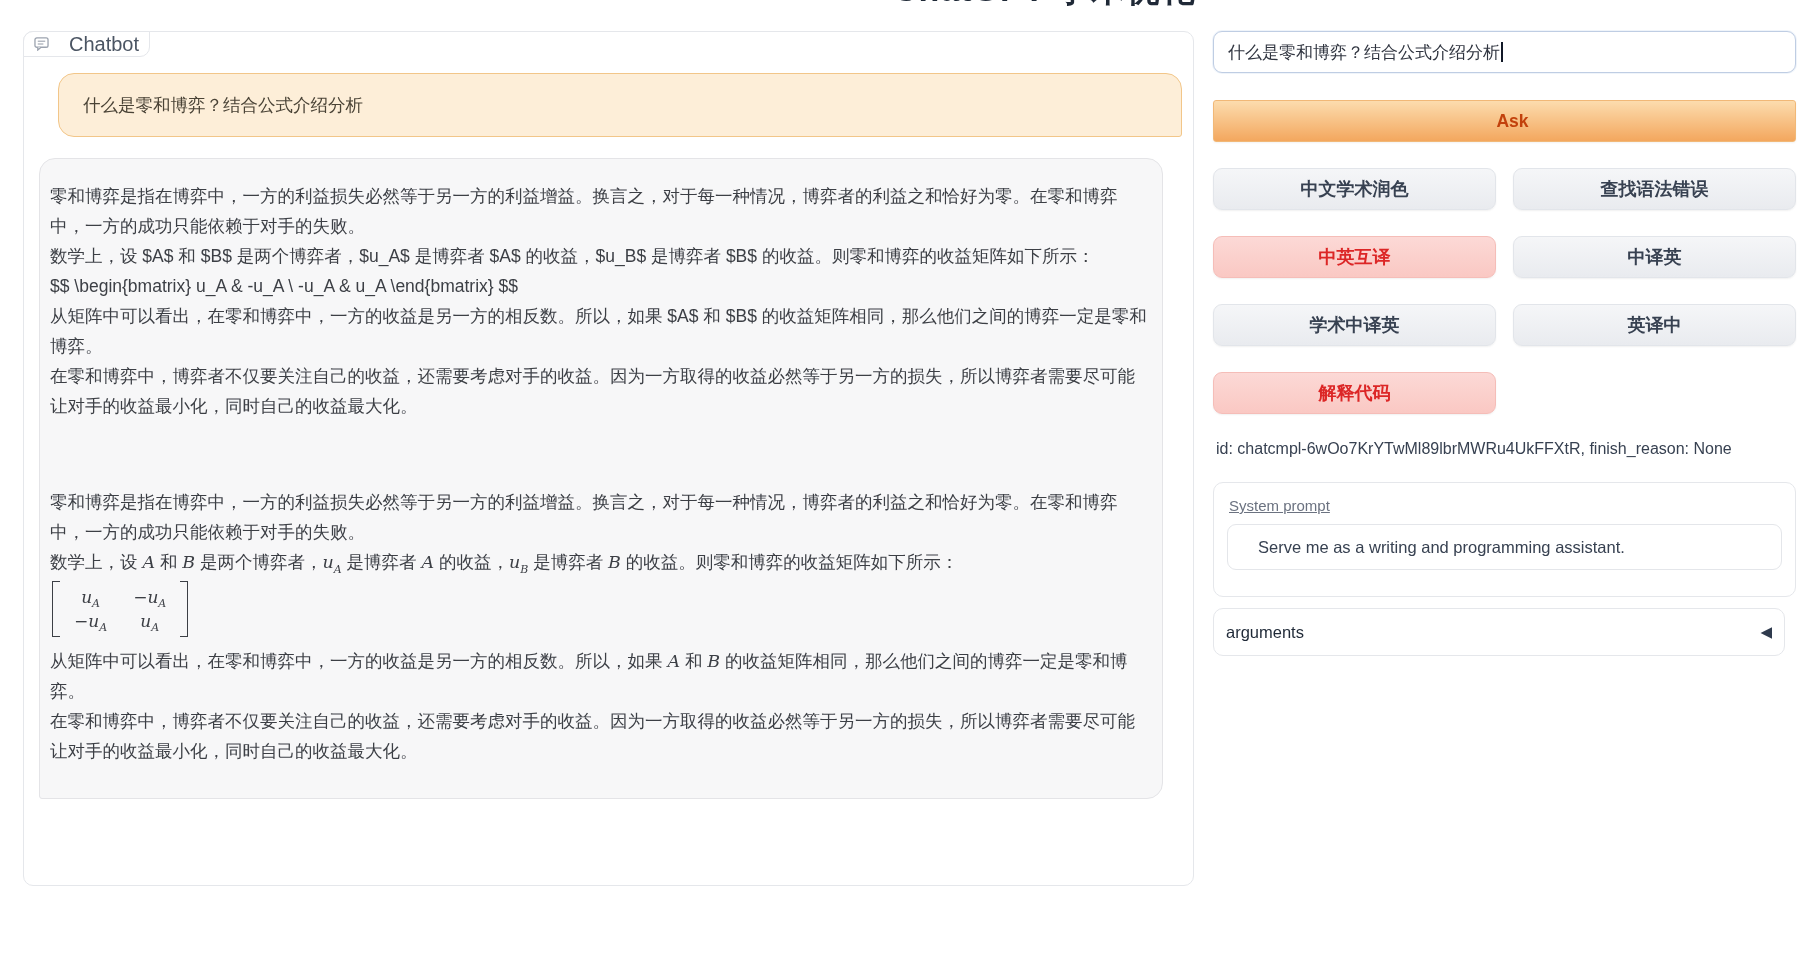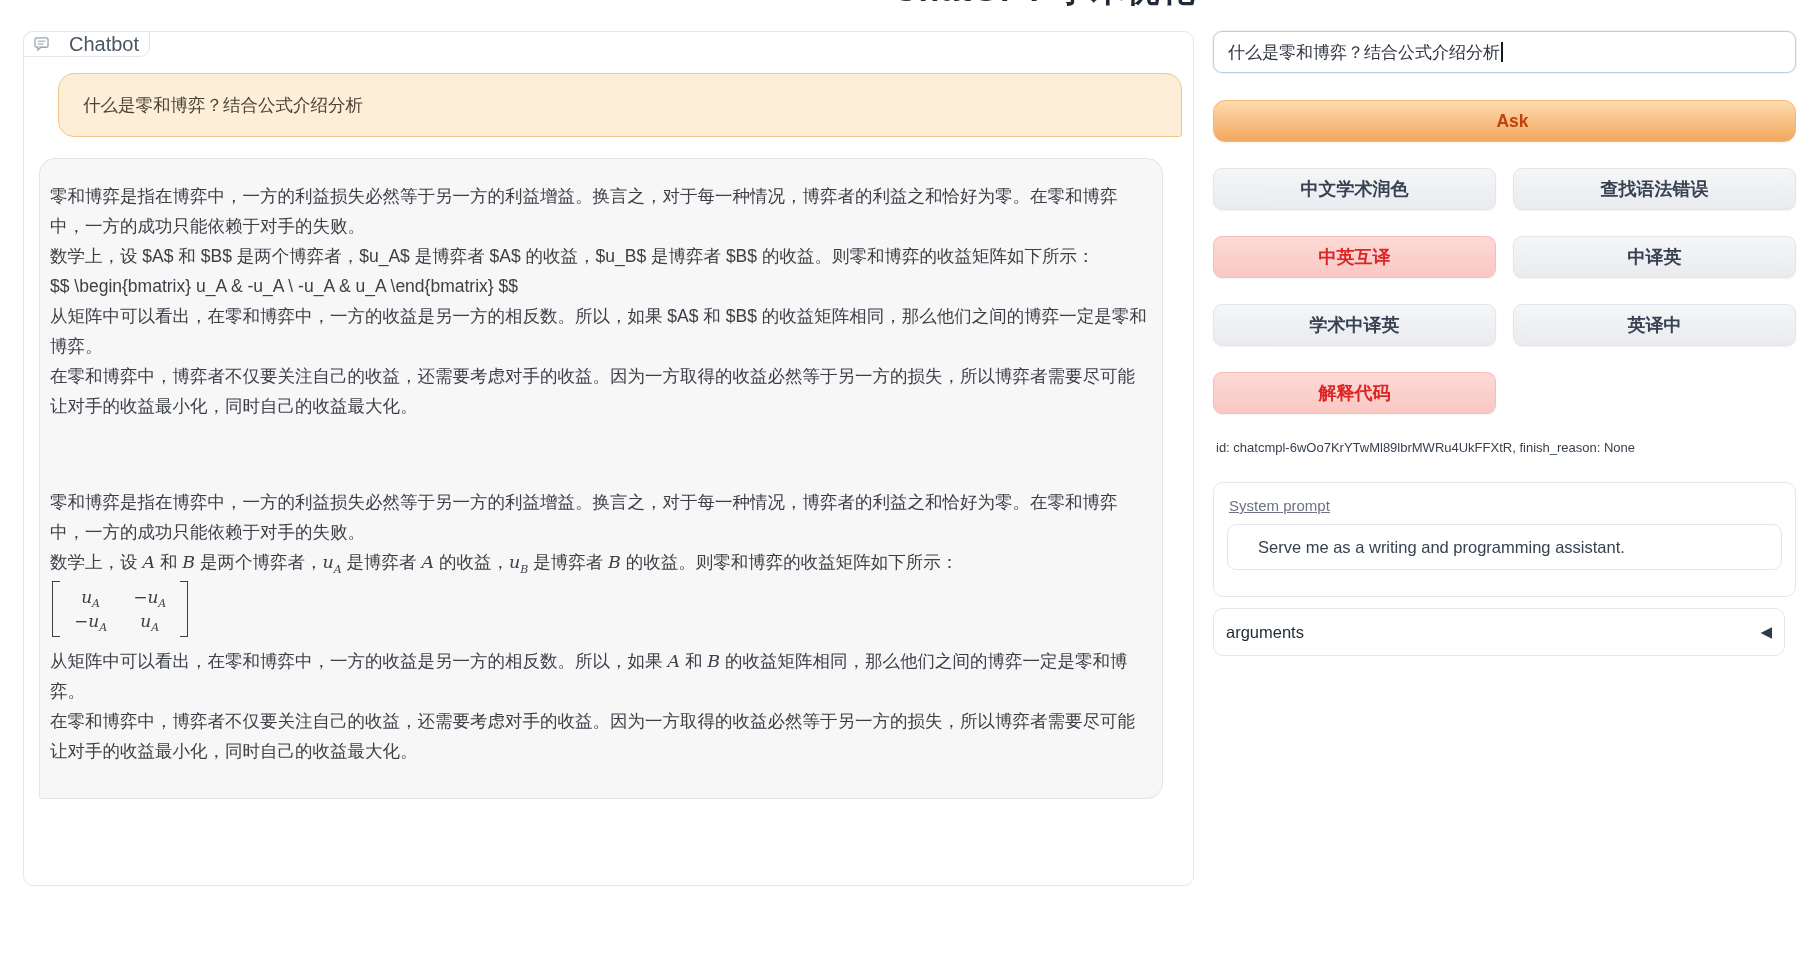--- a/index.html
+++ b/index.html
@@ -71,21 +71,21 @@
   .question-input {
     position:absolute; left:0; top:0; width:583px; height:42px;
     background:#ffffff; border:1px solid #bfcde3; border-radius:9px;
     display:flex; align-items:center; padding:0 14px;
     font-size:17px; color:#303540; box-shadow:0 0 0 1px rgba(147,178,222,0.15);
   }
   .caret { display:inline-block; width:1.5px; height:20px; background:#111827; margin-left:1px; }
 
   .ask-btn {
     position:absolute; left:0; top:69px; width:583px; height:42px;
-    border:1px solid #f1b877; border-radius:12px;
+    border:1px solid #f1b877; border-radius:3px;
     background:linear-gradient(180deg,#fcdcae 0%,#f3a75e 100%);
     display:flex; align-items:center; justify-content:center;
     font-size:17.5px; font-weight:bold; color:#c2410c; cursor:pointer;
     box-shadow:0 1px 2px rgba(0,0,0,0.05);
     padding-left:16px;
   }
 
   .btn-grid {
     position:absolute; left:0; top:137px; width:583px;
     display:grid; grid-template-columns:283px 283px; column-gap:17px; row-gap:26px;
@@ -99,21 +99,21 @@
     background:linear-gradient(180deg,#f5f6f8 0%,#e9ebef 100%);
     border:1px solid #e2e5ea; color:#374151;
   }
   .qbtn.accent {
     background:linear-gradient(180deg,#fcd9d6 0%,#fac8c3 100%);
     border:1px solid #f5bdb8; color:#dc2626;
   }
 
   .status-line {
     position:absolute; left:3px; top:409px; width:580px;
-    font-size:13px; color:#374151; white-space:nowrap;
+    font-size:16px; color:#374151; white-space:nowrap;
   }
 
   .sys-box {
     position:absolute; left:0; top:451px; width:583px; height:115px;
     background:#ffffff; border:1px solid #e5e7eb; border-radius:10px;
     padding:12px 13px;
   }
   .sys-label { font-size:15px; color:#6b7280; margin:2px 0 10px 2px;text-decoration:underline; }
   .sys-input {
     height:46px; border:1px solid #e4e6ea; border-radius:9px;

